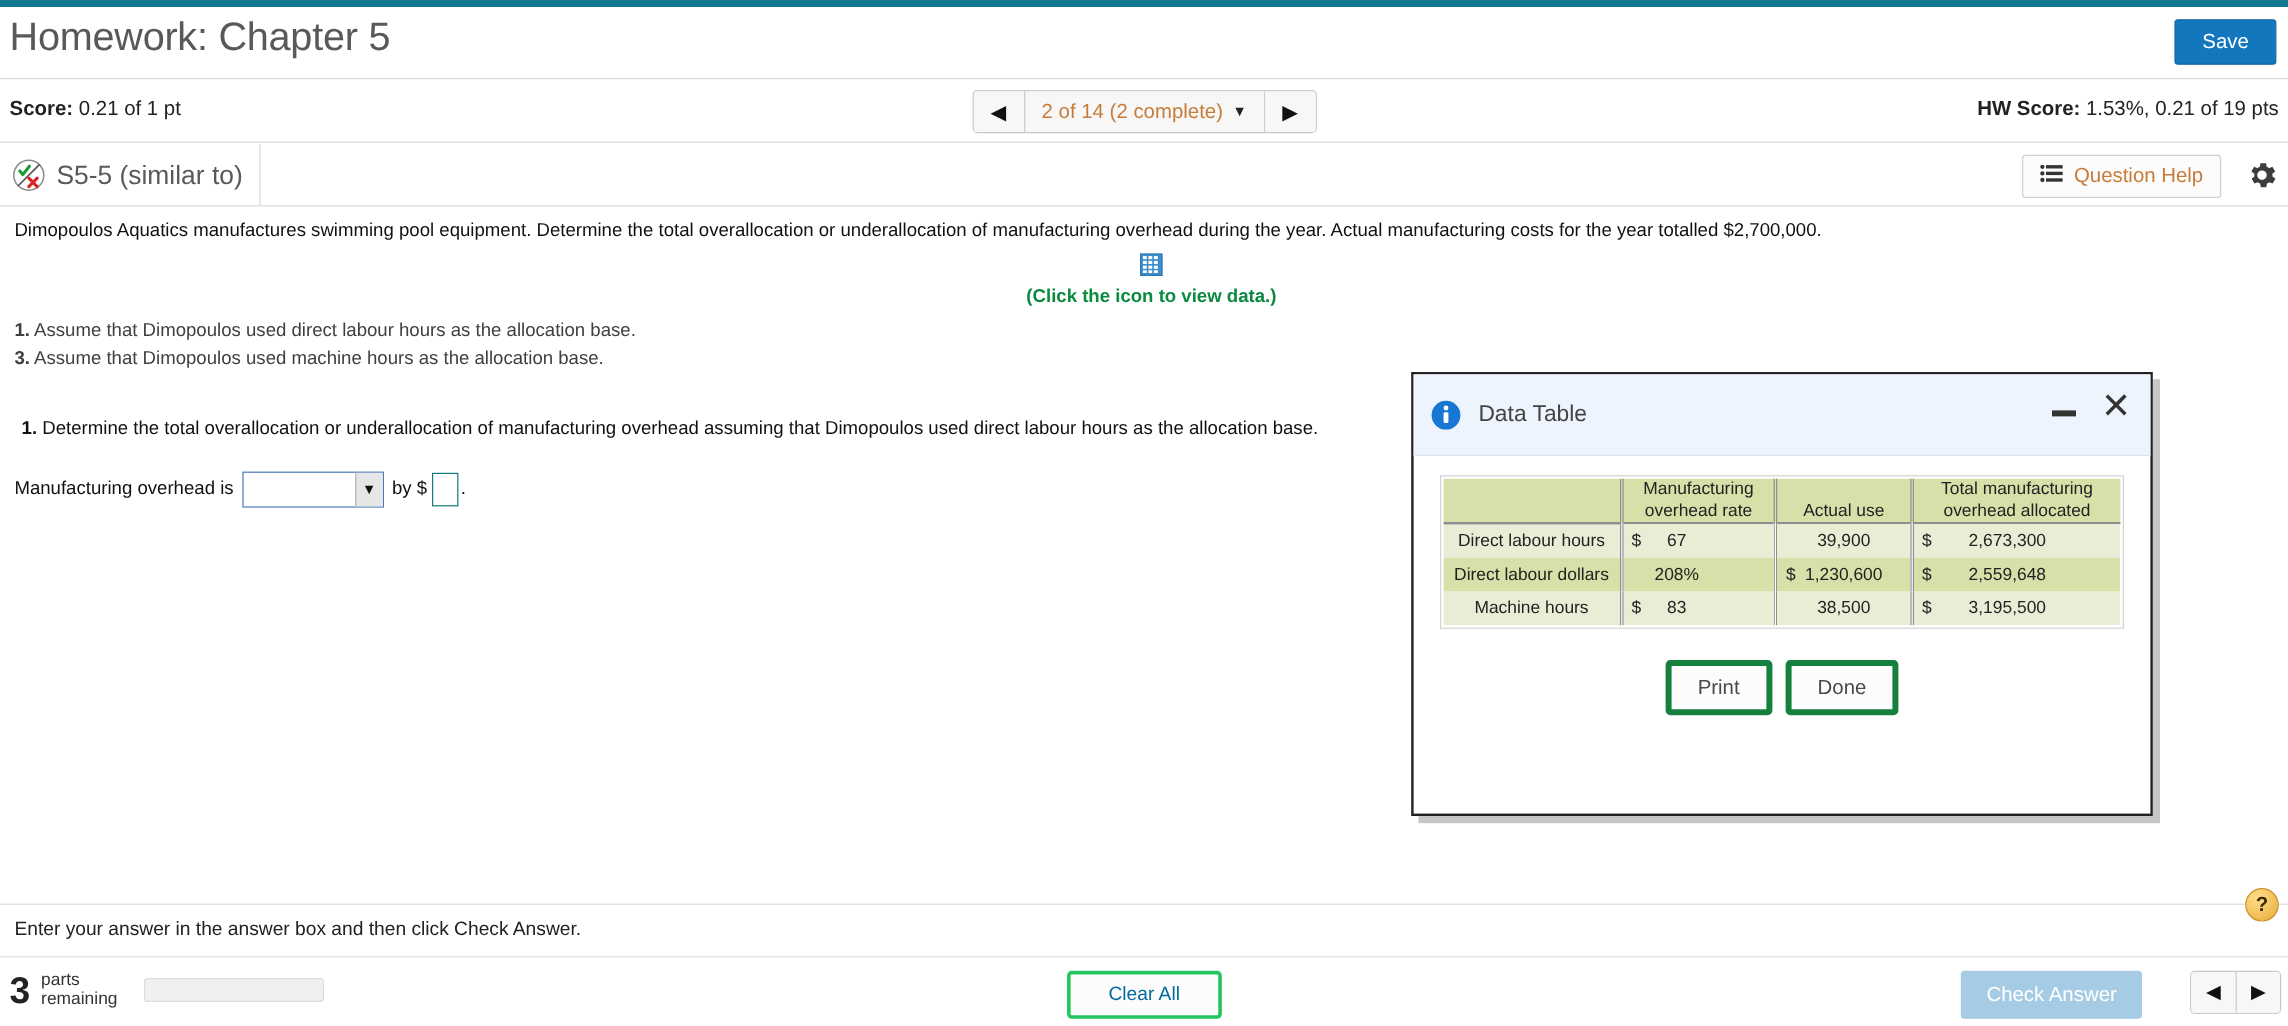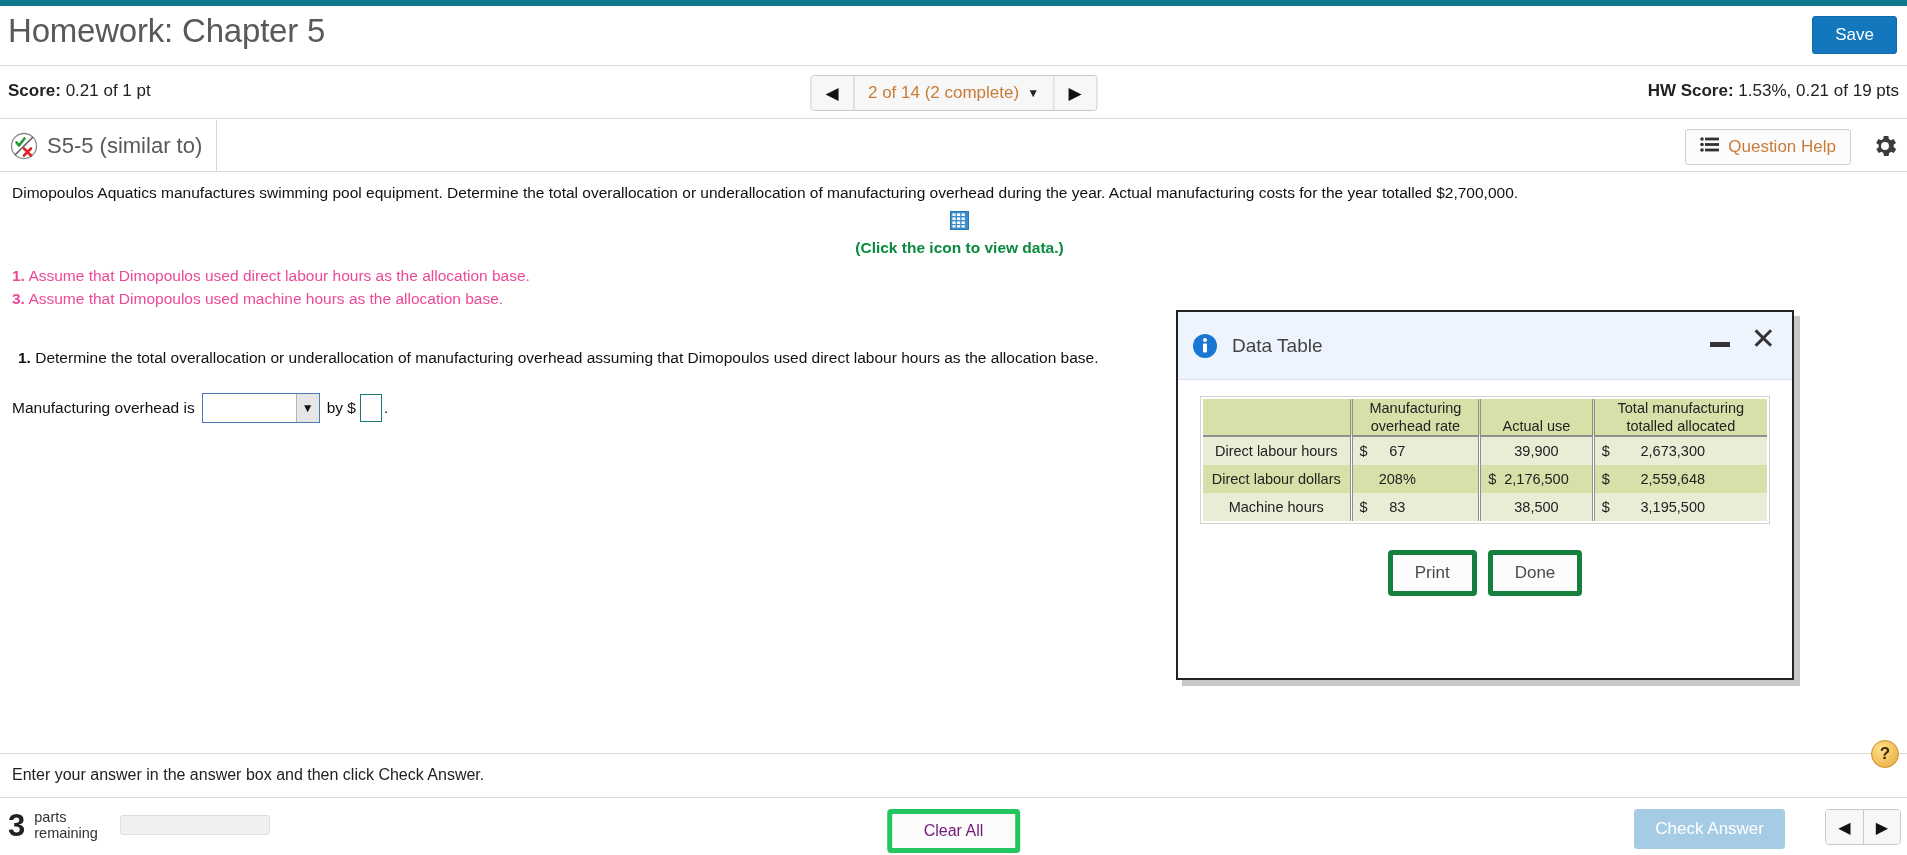--- a/index.html
+++ b/index.html
@@ -104,21 +104,21 @@
   }
   .data-link-row {
     display:flex; align-items:center; gap:9px;
     margin:7px 0 8px 12px;
     flex-direction:column;
   }
   .grid-icon { width:19px; height:19px; flex:0 0 auto; cursor:pointer; }
   .data-link { color:#0a8a3f; font-weight:bold; font-size:15.5px; cursor:pointer; }
 
   .req-list { margin:0 0 0 12px; }
-  .req-item { font-size:15.5px; color:#ec4899; line-height:1.46; }
+  .req-item { font-size:15.5px; color:#404040; line-height:1.46; }
   .req-item b { font-weight:bold; }
 
   .part-q {
     margin:38px 0 0 18px;
     font-size:15.5px; color:#111;
   }
   .part-q b { font-weight:bold; }
 
   .answer-row {
     display:flex; align-items:center; gap:0;
@@ -222,22 +222,22 @@
   .parts-lbl { font-size:14.5px; color:#333; line-height:1.12; }
   .progress-outer {
     width:150px; height:20px; background:#f0f0f0;
     border:1px solid #ddd; border-radius:3px; overflow:hidden;
     margin-left:13px;
   }
   .progress-inner { height:100%; background:#3e8ecc; }
 
   .clear-btn {
     position:absolute; left:50%; top:11px; transform:translateX(-50%);
-    border:5px solid #22c55e; border-radius:4px; background:#fcfcfc;
-    padding:8px 32px; font-size:16px; color:#701a75; cursor:pointer;
+    border:3px solid #22c55e; border-radius:4px; background:#fcfcfc;
+    padding:8px 32px; font-size:16px; color:#0369a1; cursor:pointer;
   }
   .check-btn {
     position:absolute; right:122px; top:11px;
     background:#a6cce5; color:#fff; border:1px solid #a6cce5;
     border-radius:3px; padding:9px 20px; font-size:17px; cursor:pointer;
   }
   .foot-nav {
     position:absolute; right:6px; top:11px;
     display:flex; border:1px solid #c9c9c9; border-radius:4px; overflow:hidden;
   }
@@ -392,21 +392,21 @@
               <th class="sep">
                 <div>Manufacturing</div>
                 <div>overhead rate</div>
               </th>
               <th class="sep">
                 <div></div>
                 <div>Actual use</div>
               </th>
               <th class="sep">
                 <div>Total manufacturing</div>
-                <div>totalled allocated</div>
+                <div>overhead allocated</div>
               </th>
             </tr>
           </thead>
           <tbody>
             <tr>
               <td class="cell-label">Direct labour hours</td>
               <td class="sep cell-money">
                 <span class="cur">$</span>
                 <span>67</span>
                 <span>&nbsp;&nbsp;&nbsp;&nbsp;&nbsp;&nbsp;&nbsp;&nbsp;</span>
@@ -423,21 +423,21 @@
             </tr>
             <tr>
               <td class="cell-label">Direct labour dollars</td>
               <td class="sep cell-money">
                 <span class="cur"></span>
                 <span>208%</span>
                 <span>&nbsp;&nbsp;&nbsp;&nbsp;&nbsp;&nbsp;&nbsp;&nbsp;</span>
               </td>
               <td class="sep cell-money">
                 <span class="cur">$</span>
-                <span>2,176,500</span>
+                <span>1,230,600</span>
               </td>
               <td class="sep cell-money">
                 <span class="cur">$</span>
                 <span>2,559,648</span>
                 <span>&nbsp;&nbsp;&nbsp;</span>
               </td>
             </tr>
             <tr>
               <td class="cell-label">Machine hours</td>
               <td class="sep cell-money">

